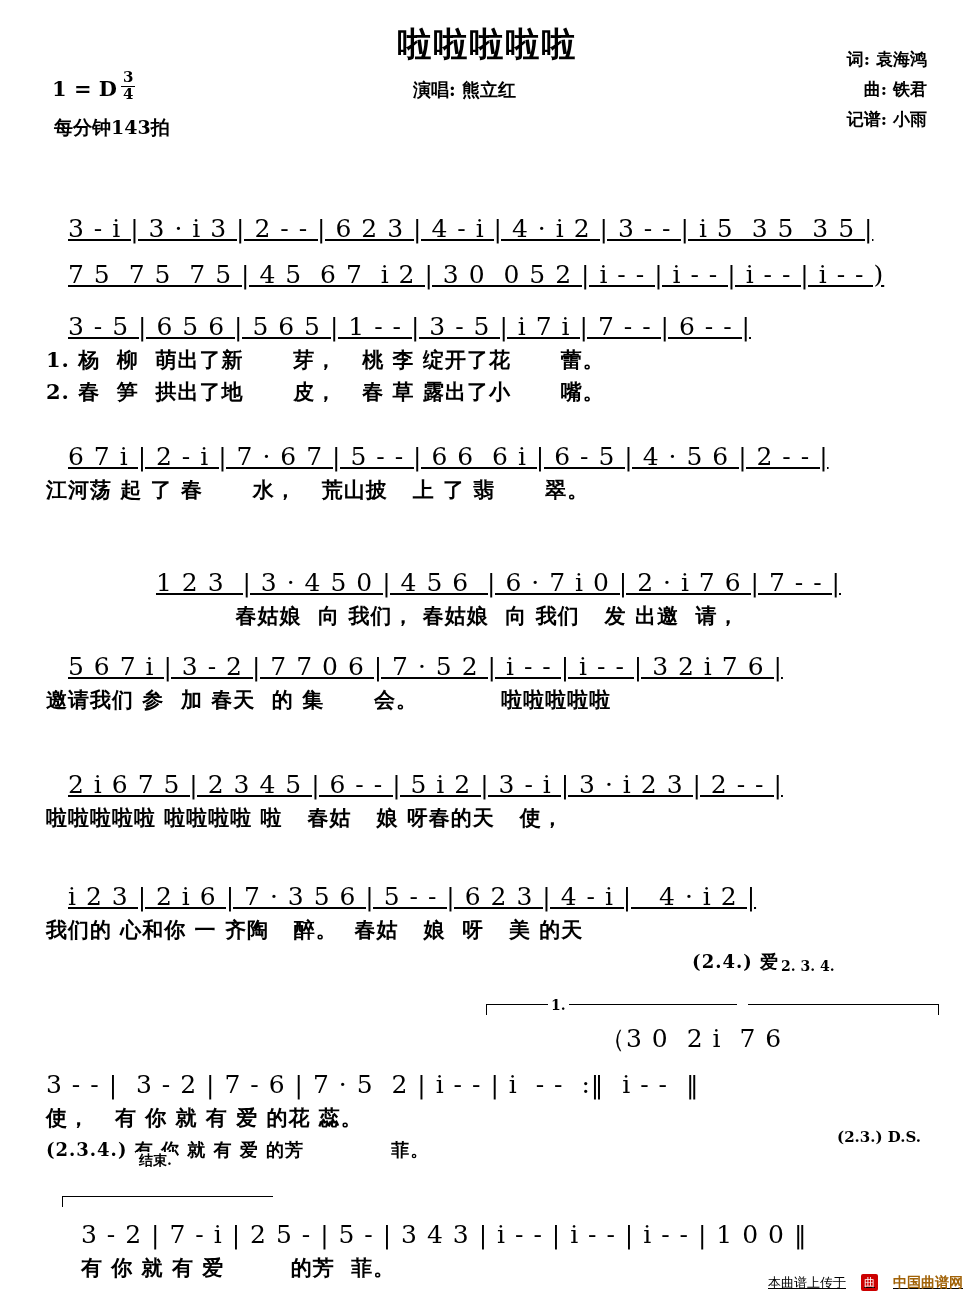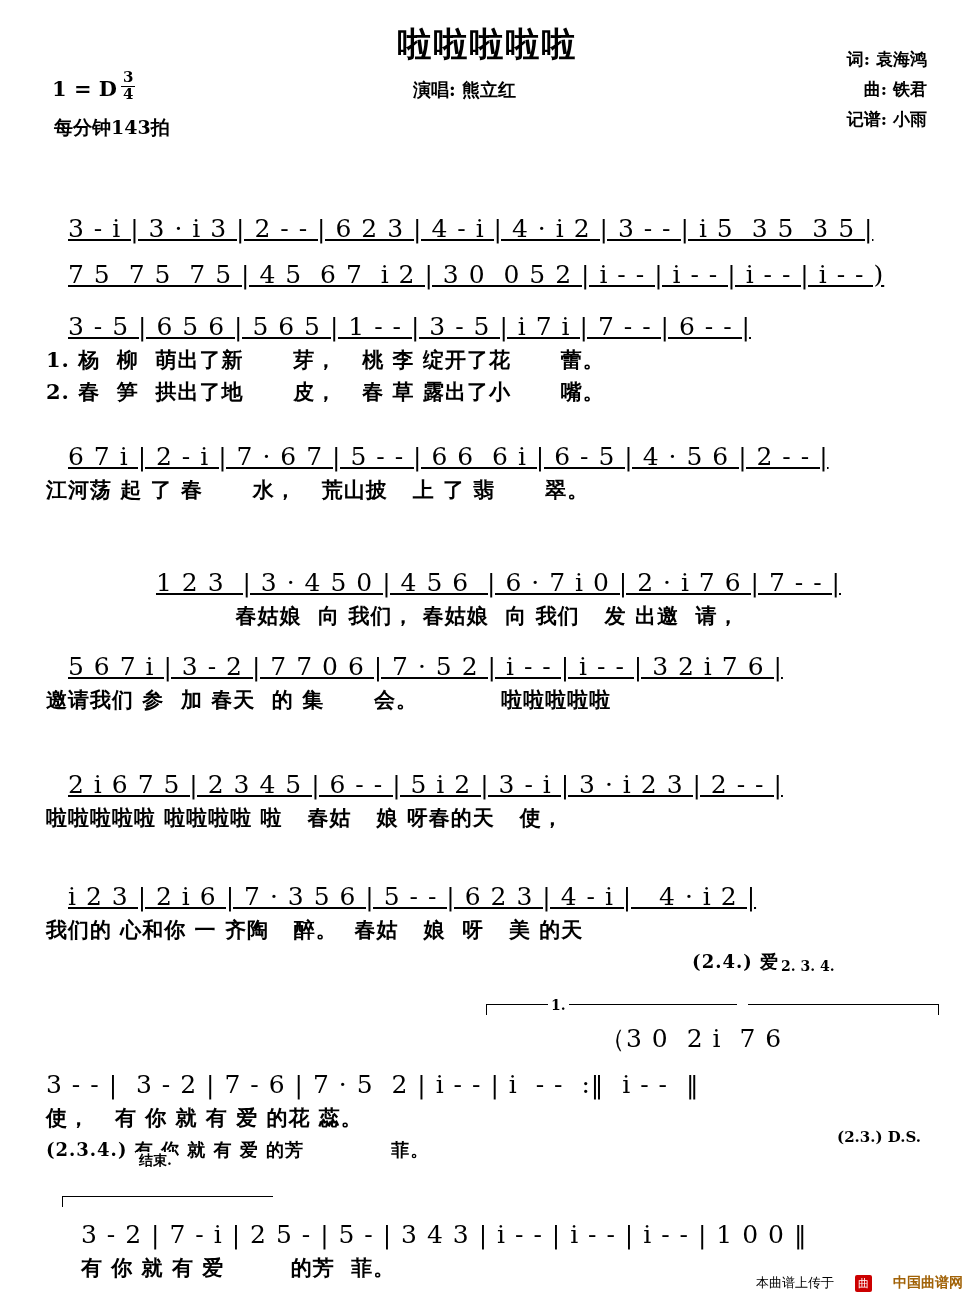--- a/index.html
+++ b/index.html
@@ -104,22 +104,23 @@
   }
   .lyrics.small { font-size: 18px; }
   .note-ind { padding-left: 22px; text-decoration: underline; }
 
   .footer {
     position: absolute;
     right: 12px;
     bottom: 8px;
     font-size: 13px;
     display: flex;
-    align-items: flex-end;
-    gap: 21px;
+    align-items: flex-start;
+    gap: 15px;
+    text-decoration: underline;
   }
   .footer .badge {
     background: #cc0000;
     color: #fff;
     font-size: 11px;
     padding: 1px 3px;
     border-radius: 2px;
   }
   .footer .site { color: #a16207; font-weight: bold; font-size: 14px; }
   .bracket {

